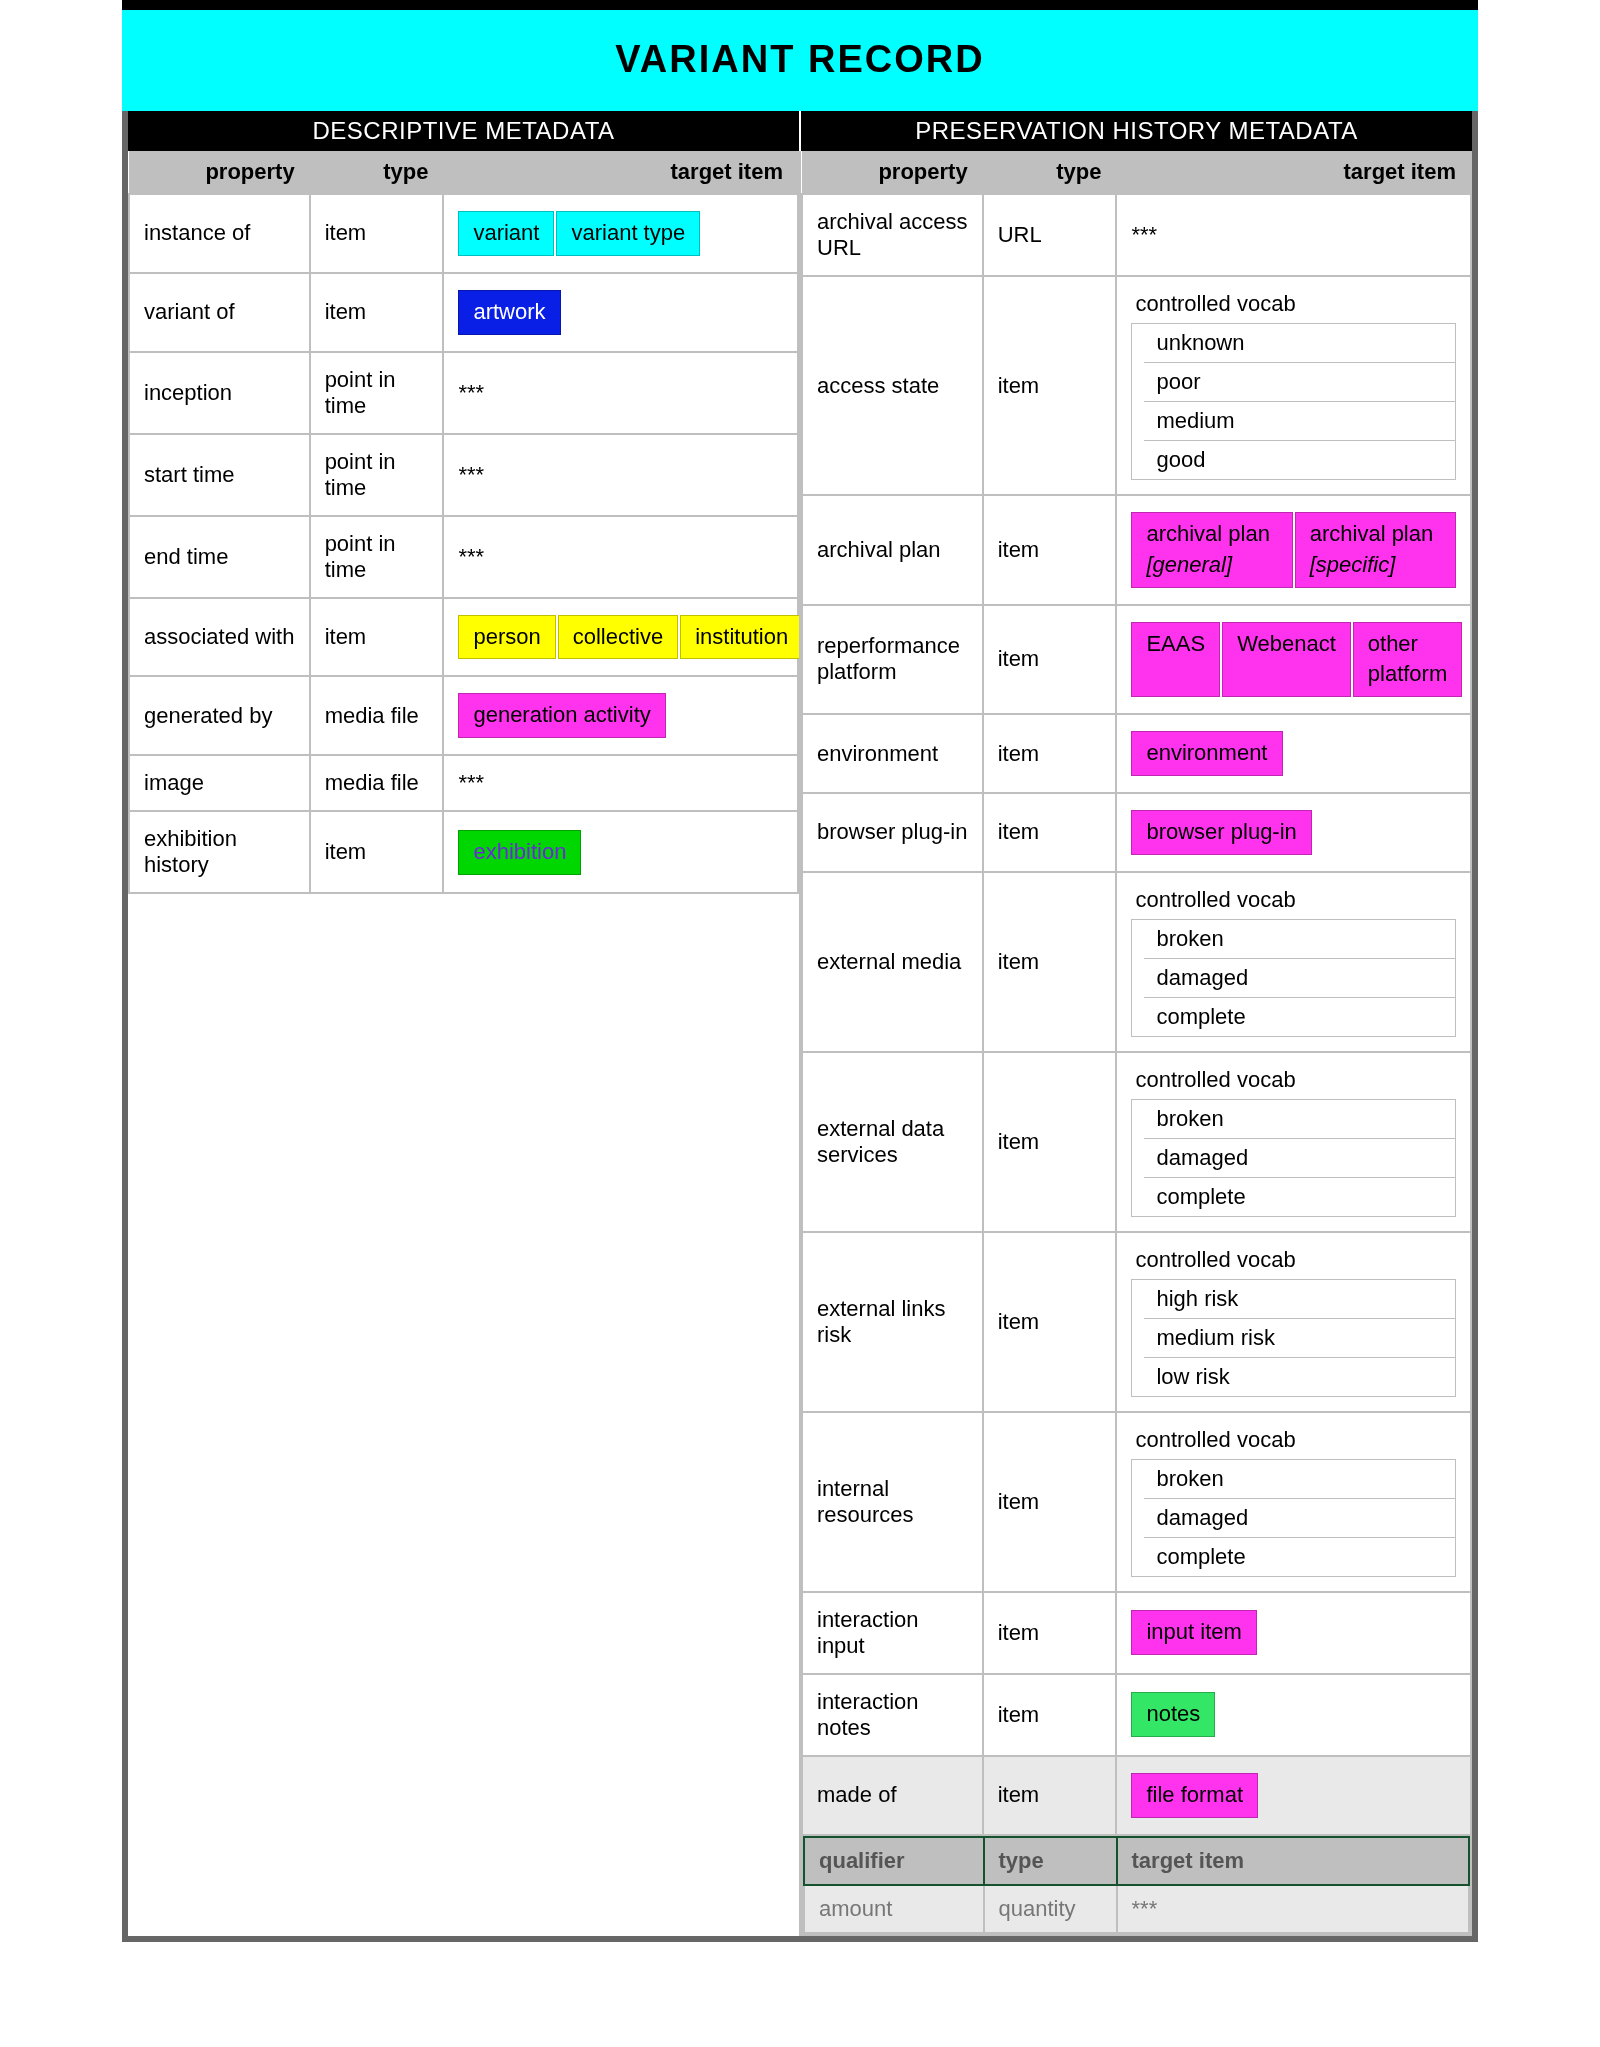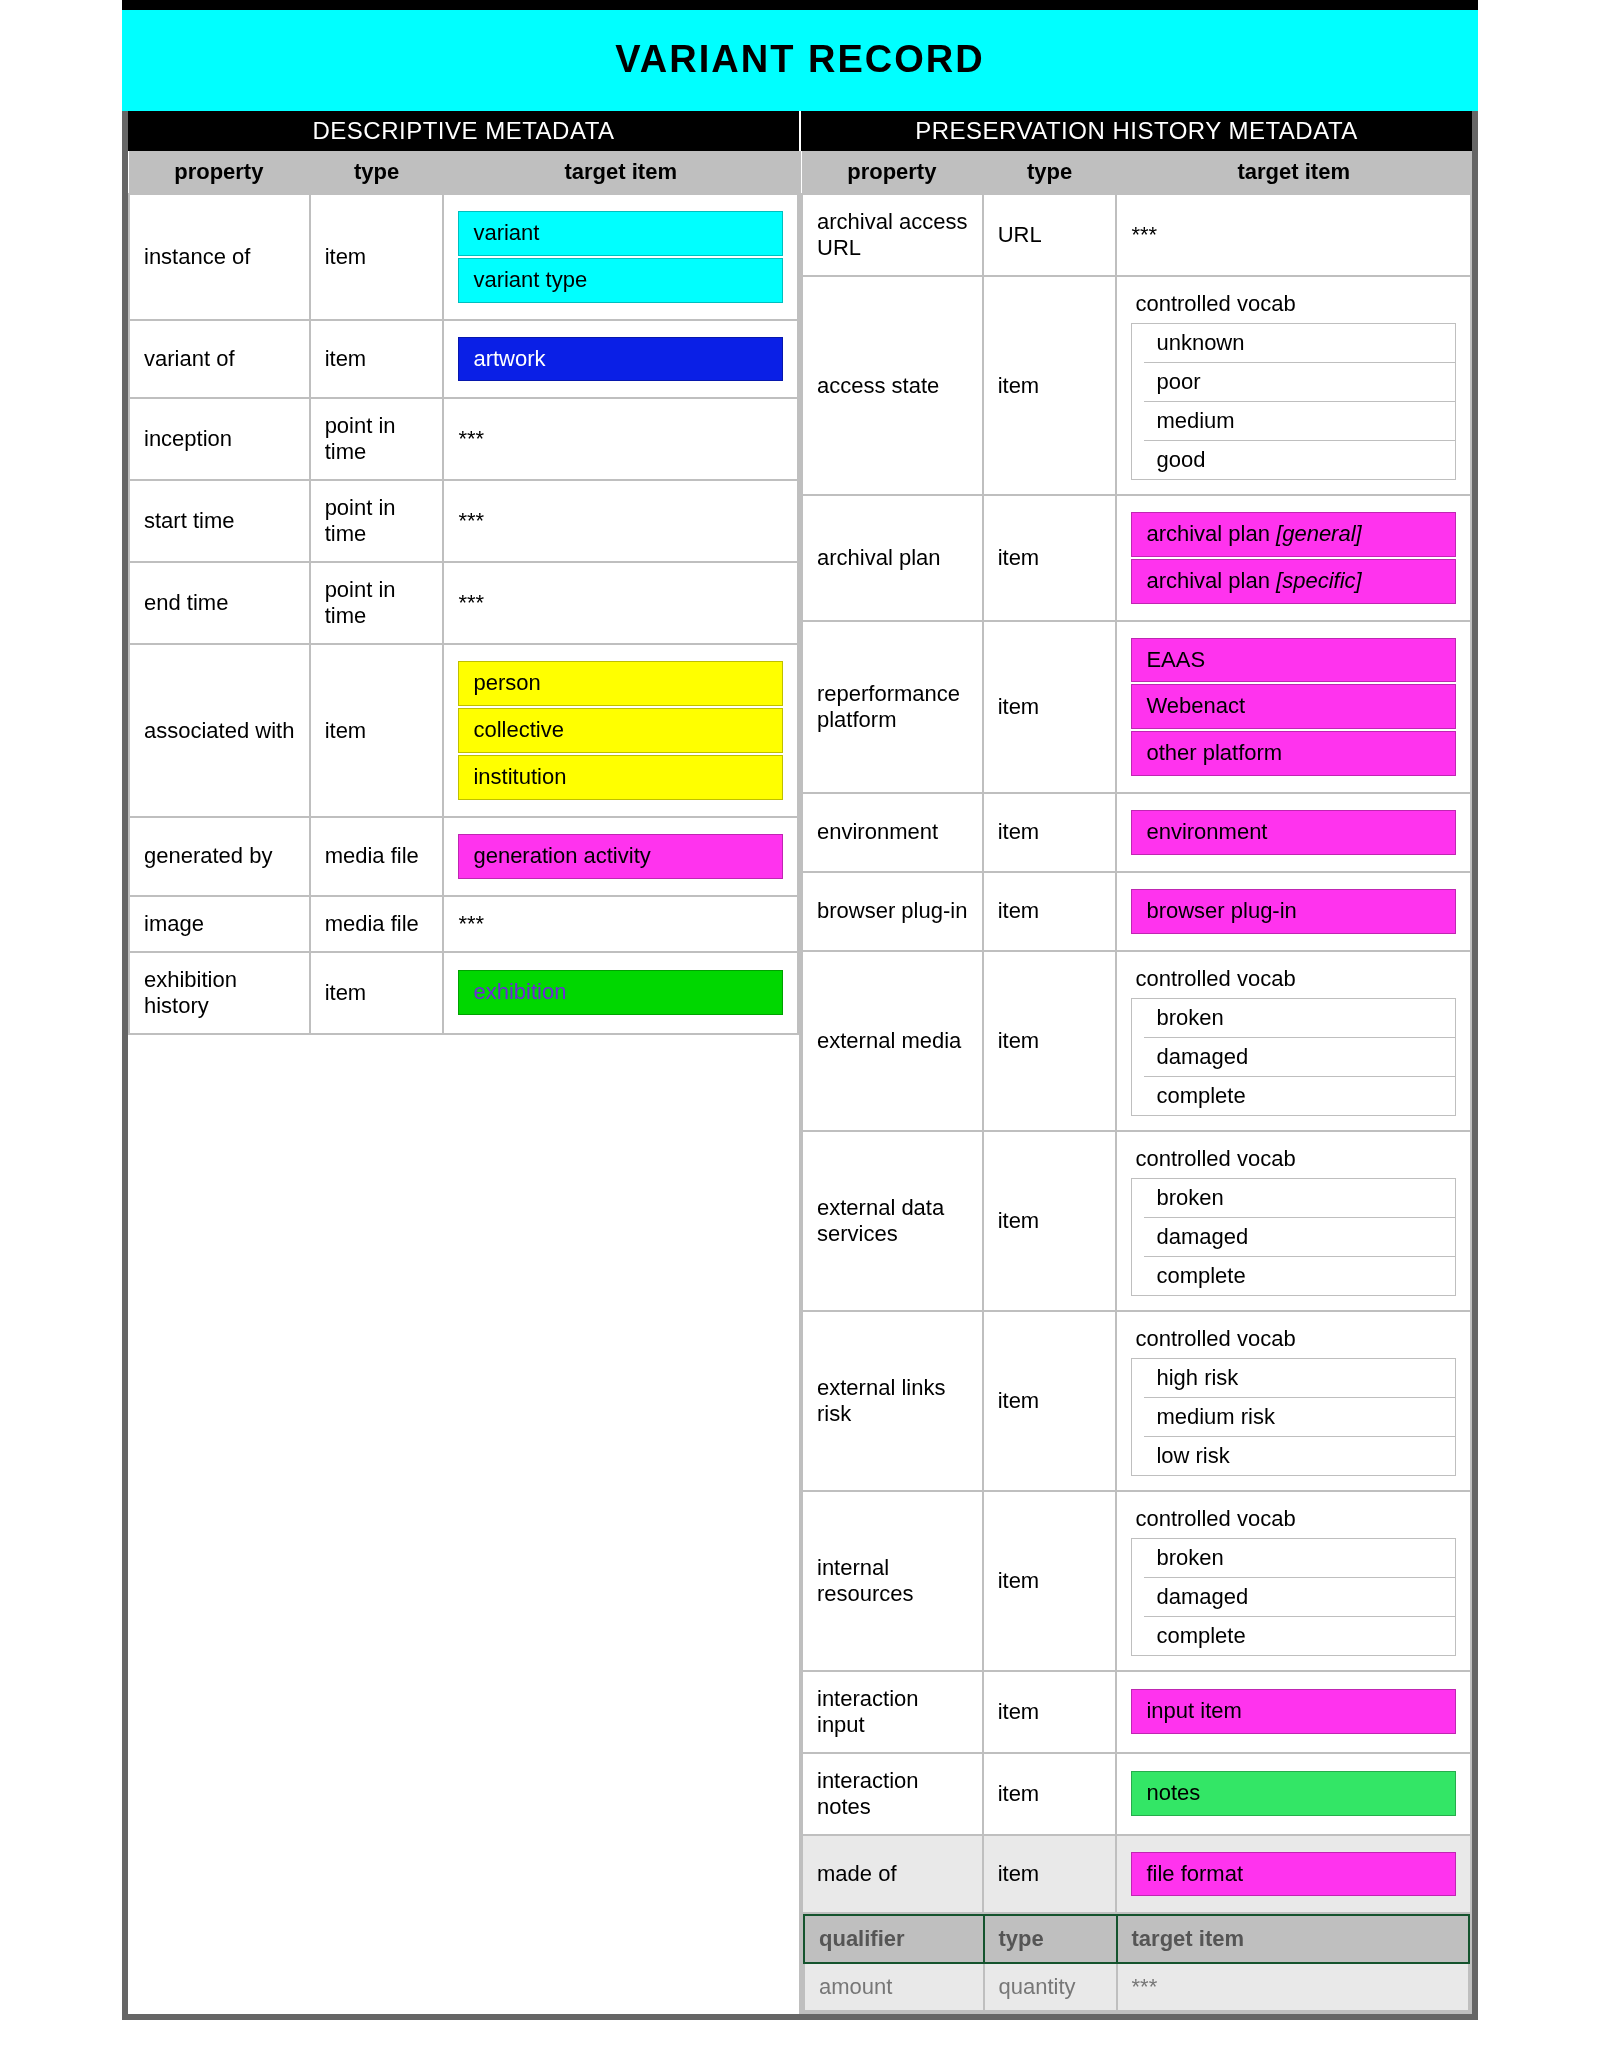--- a/index.html
+++ b/index.html
@@ -44,33 +44,33 @@
   .section-head + .section-head { border-left: 2px solid #fff; }
   .tables { display: flex; align-items: stretch; }
   .tcol { flex: 1; display: flex; flex-direction: column; }
   .tcol + .tcol { border-left: 2px solid #bfbfbf; }
   table.meta { width: 100%; border-collapse: collapse; table-layout: fixed; }
   table.meta col.c-prop { width: 27%; }
   table.meta col.c-type { width: 20%; }
   table.meta col.c-targ { width: 53%; }
   table.meta thead th {
     background: #bfbfbf;
-    text-align: center;
+    text-align: right;
     font-weight: 700;
     padding: 8px 14px;
     font-size: 22px;
     border-right: 2px solid #bfbfbf;
   }
   table.meta tbody td {
     border: 2px solid #bfbfbf;
     padding: 14px 14px;
     vertical-align: middle;
     background: #fff;
   }
-  .targ-stack { display: flex; flex-direction: column; gap: 2px; padding: 2px 0; }
+  .targ-stack { display: flex; flex-direction: row; gap: 2px; padding: 2px 0; }
   .tag {
     padding: 6px 14px;
     border: 1px solid rgba(0,0,0,0.25);
     font-size: 22px;
     line-height: 1.4;
   }
   .tag em { font-style: italic; }
   .tag.cyan    { background: #00ffff; color: #000; }
   .tag.blue    { background: #0a1fe6; color: #fff; }
   .tag.yellow  { background: #ffff00; color: #000; }

